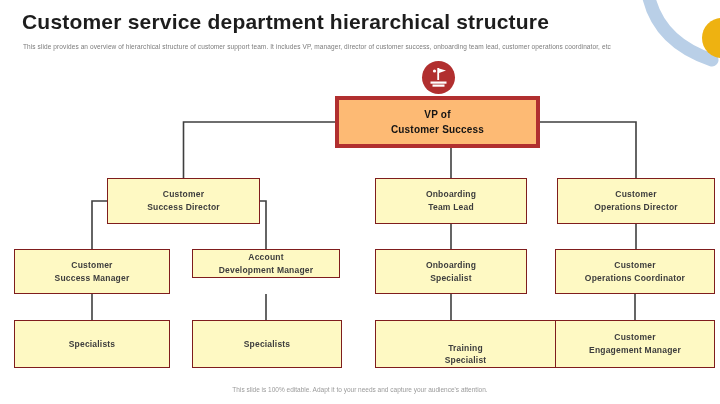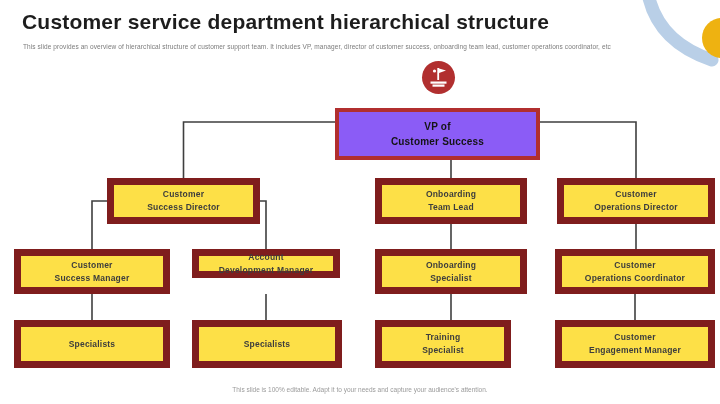--- a/index.html
+++ b/index.html
@@ -20,30 +20,30 @@
     position:absolute;left:0;top:386px;width:720px;margin:0;
     text-align:center;font-size:6.5px;color:#9a9a9a;
   }
   
   .decor{position:absolute;top:0;right:0;width:110px;height:95px;}
   
   .connectors{position:absolute;left:0;top:0;width:720px;height:404px;z-index:0;}
   
   .node{
     position:absolute;z-index:2;box-sizing:border-box;
-    background:#fde047;border:7px solid #7f1d1d;
+    background:#fef9c3;border:1px solid #7f1d1d;
     display:flex;align-items:center;justify-content:center;
     text-align:center;
   }
   .node-label{
     font-size:8.5px;font-weight:700;color:#3d3d3d;
     line-height:1.5;white-space:pre-line;letter-spacing:.2px;
   }
   .node.vp{
-    background:#8b5cf6;border:4px solid #b12f2f;z-index:3;margin-top:12px;
+    background:#fdba74;border:4px solid #b12f2f;z-index:3;
   }
   .node.vp .node-label{font-size:10px;color:#141414;line-height:1.55;}
   .vp-badge{
     position:absolute;left:421px;top:60px;width:35px;height:35px;z-index:4;
   }
 </style>
 </head>
 <body>
 
 <h1 class="slide-title">Customer service department hierarchical structure</h1>
@@ -115,21 +115,21 @@
   <span class="node-label">Customer
 Operations Coordinator</span>
 </div>
 
 <div class="node" style="left:14px;top:320px;width:156px;height:48px;">
   <span class="node-label">Specialists</span>
 </div>
 <div class="node" style="left:192px;top:320px;width:150px;height:48px;">
   <span class="node-label">Specialists</span>
 </div>
-<div class="node" style="left:375px;top:320px;width:136px;height:48px;">
+<div class="node" style="left:375px;top:320px;width:181px;height:48px;align-items:flex-end;">
   <span class="node-label">Training
 Specialist</span>
 </div>
 <div class="node" style="left:555px;top:320px;width:160px;height:48px;">
   <span class="node-label">Customer
 Engagement Manager</span>
 </div>
 
 <p class="slide-footer">This slide is 100% editable. Adapt it to your needs and capture your audience's attention.</p>
 

